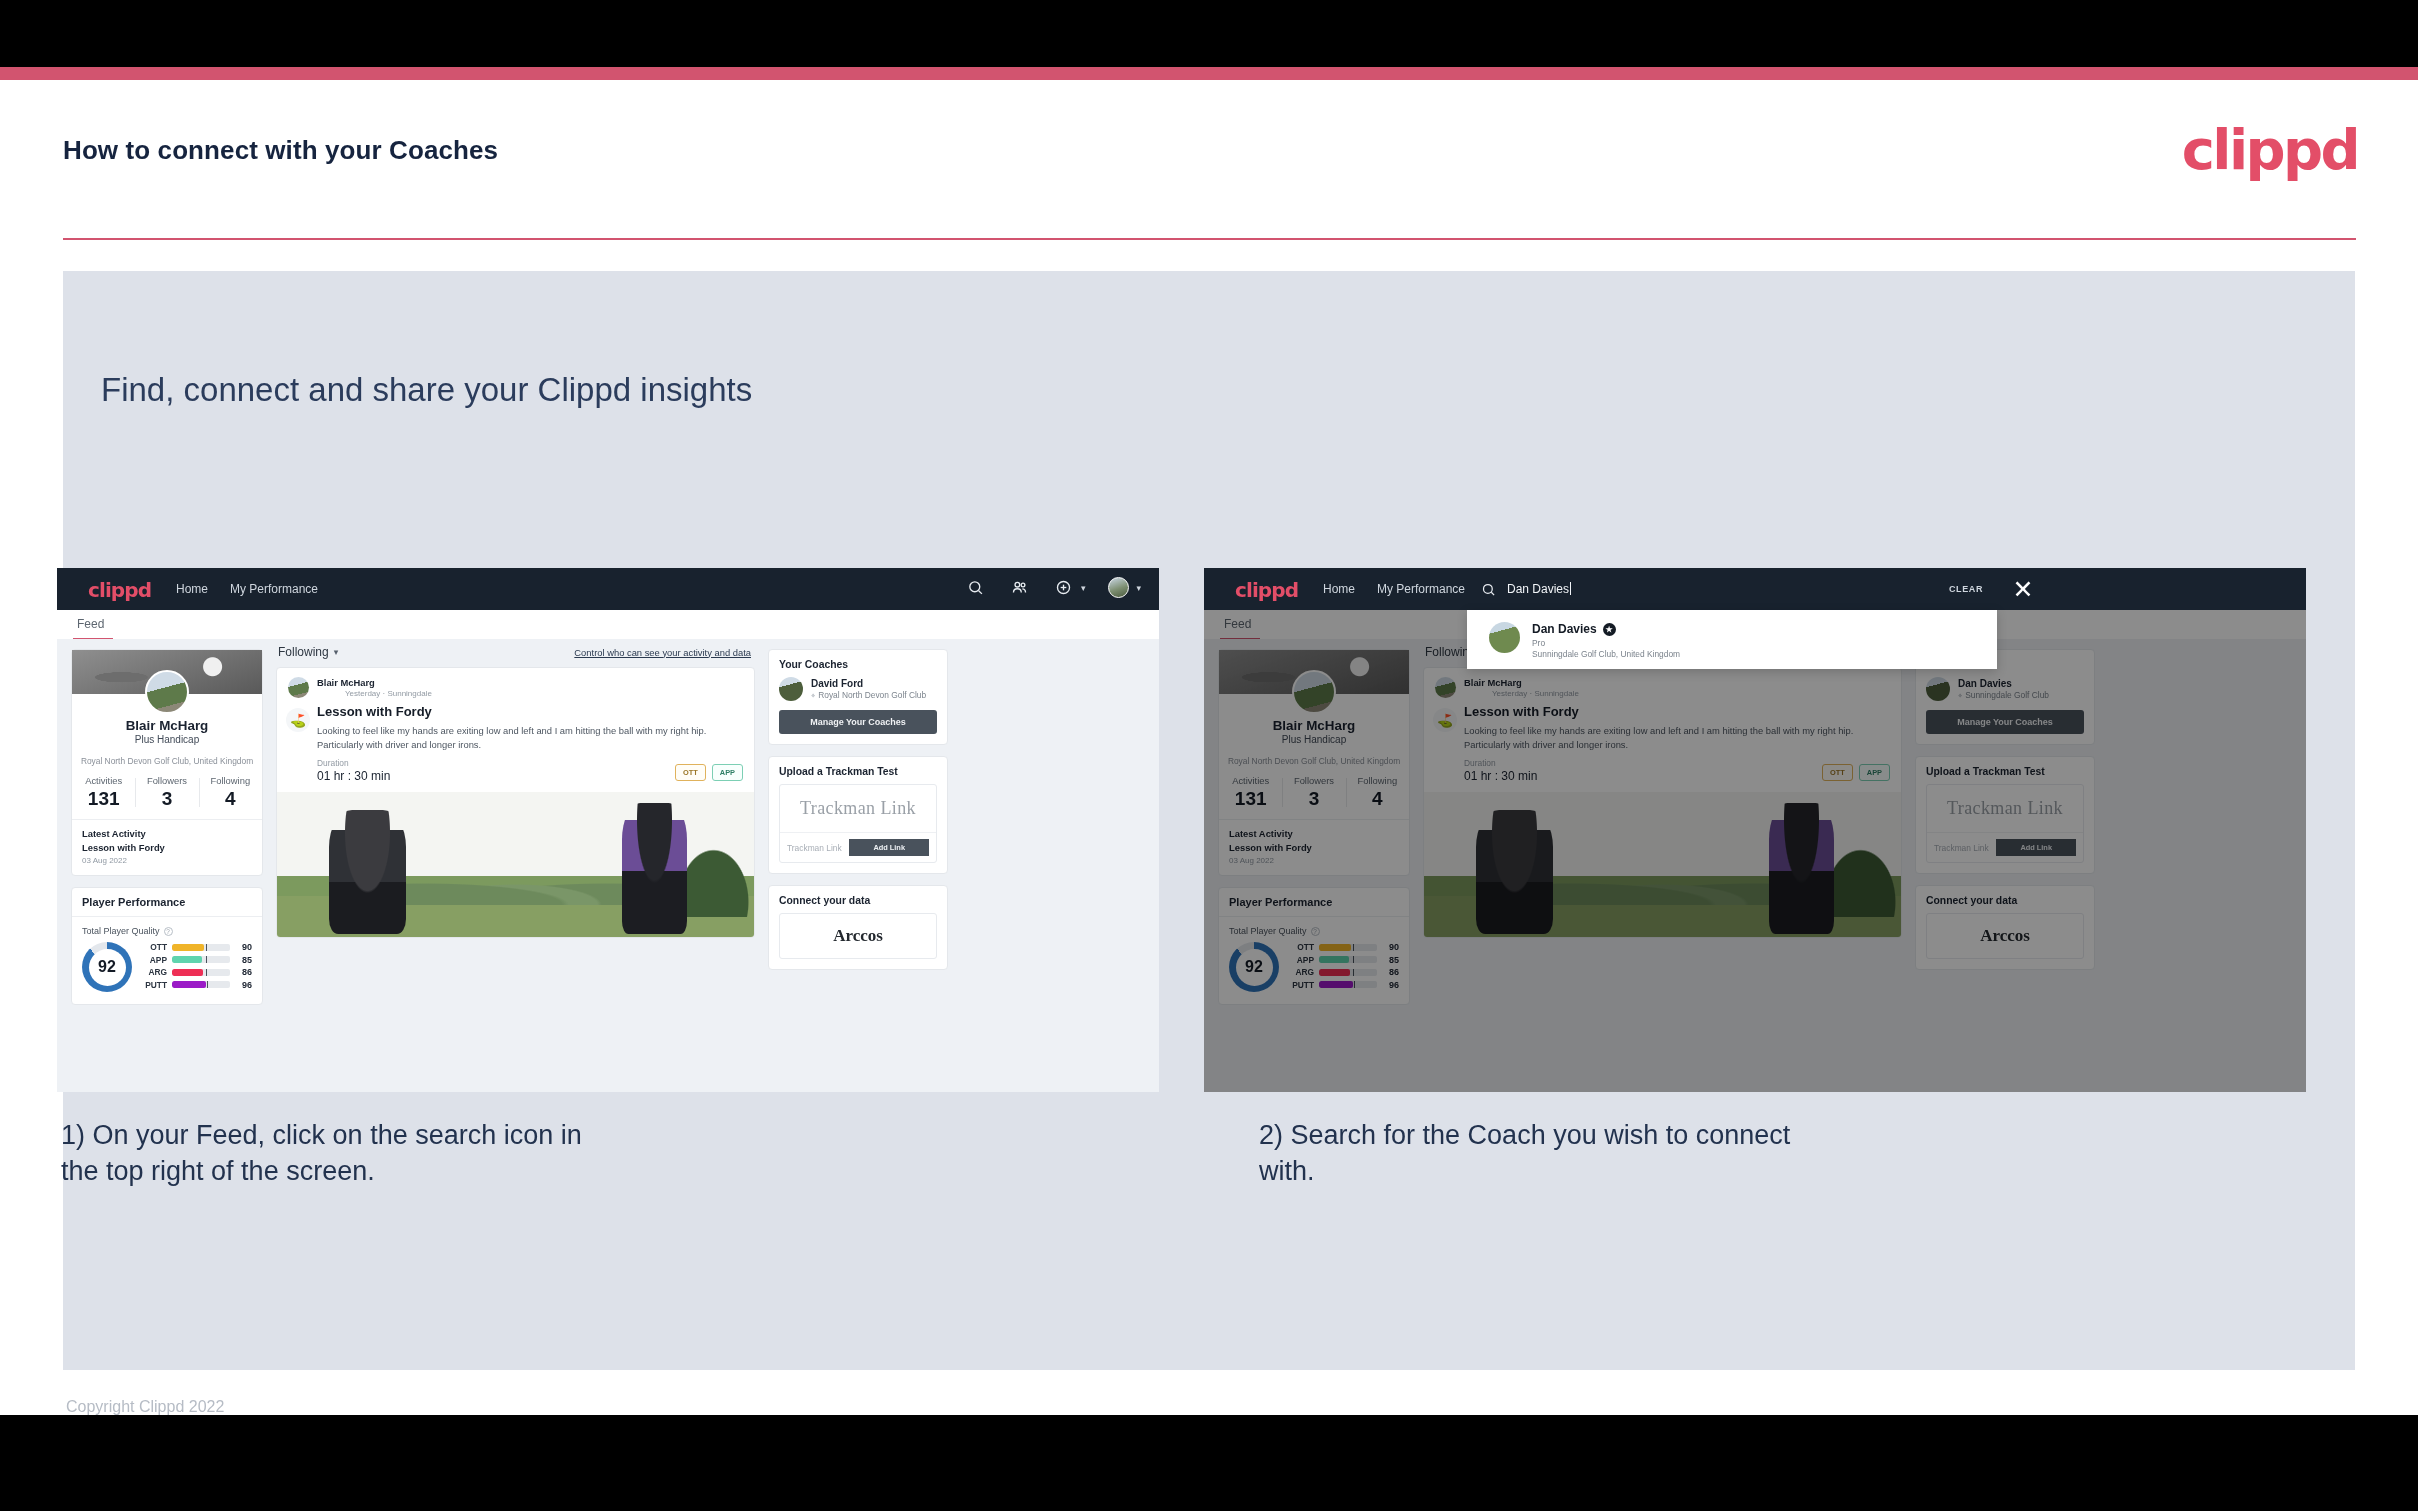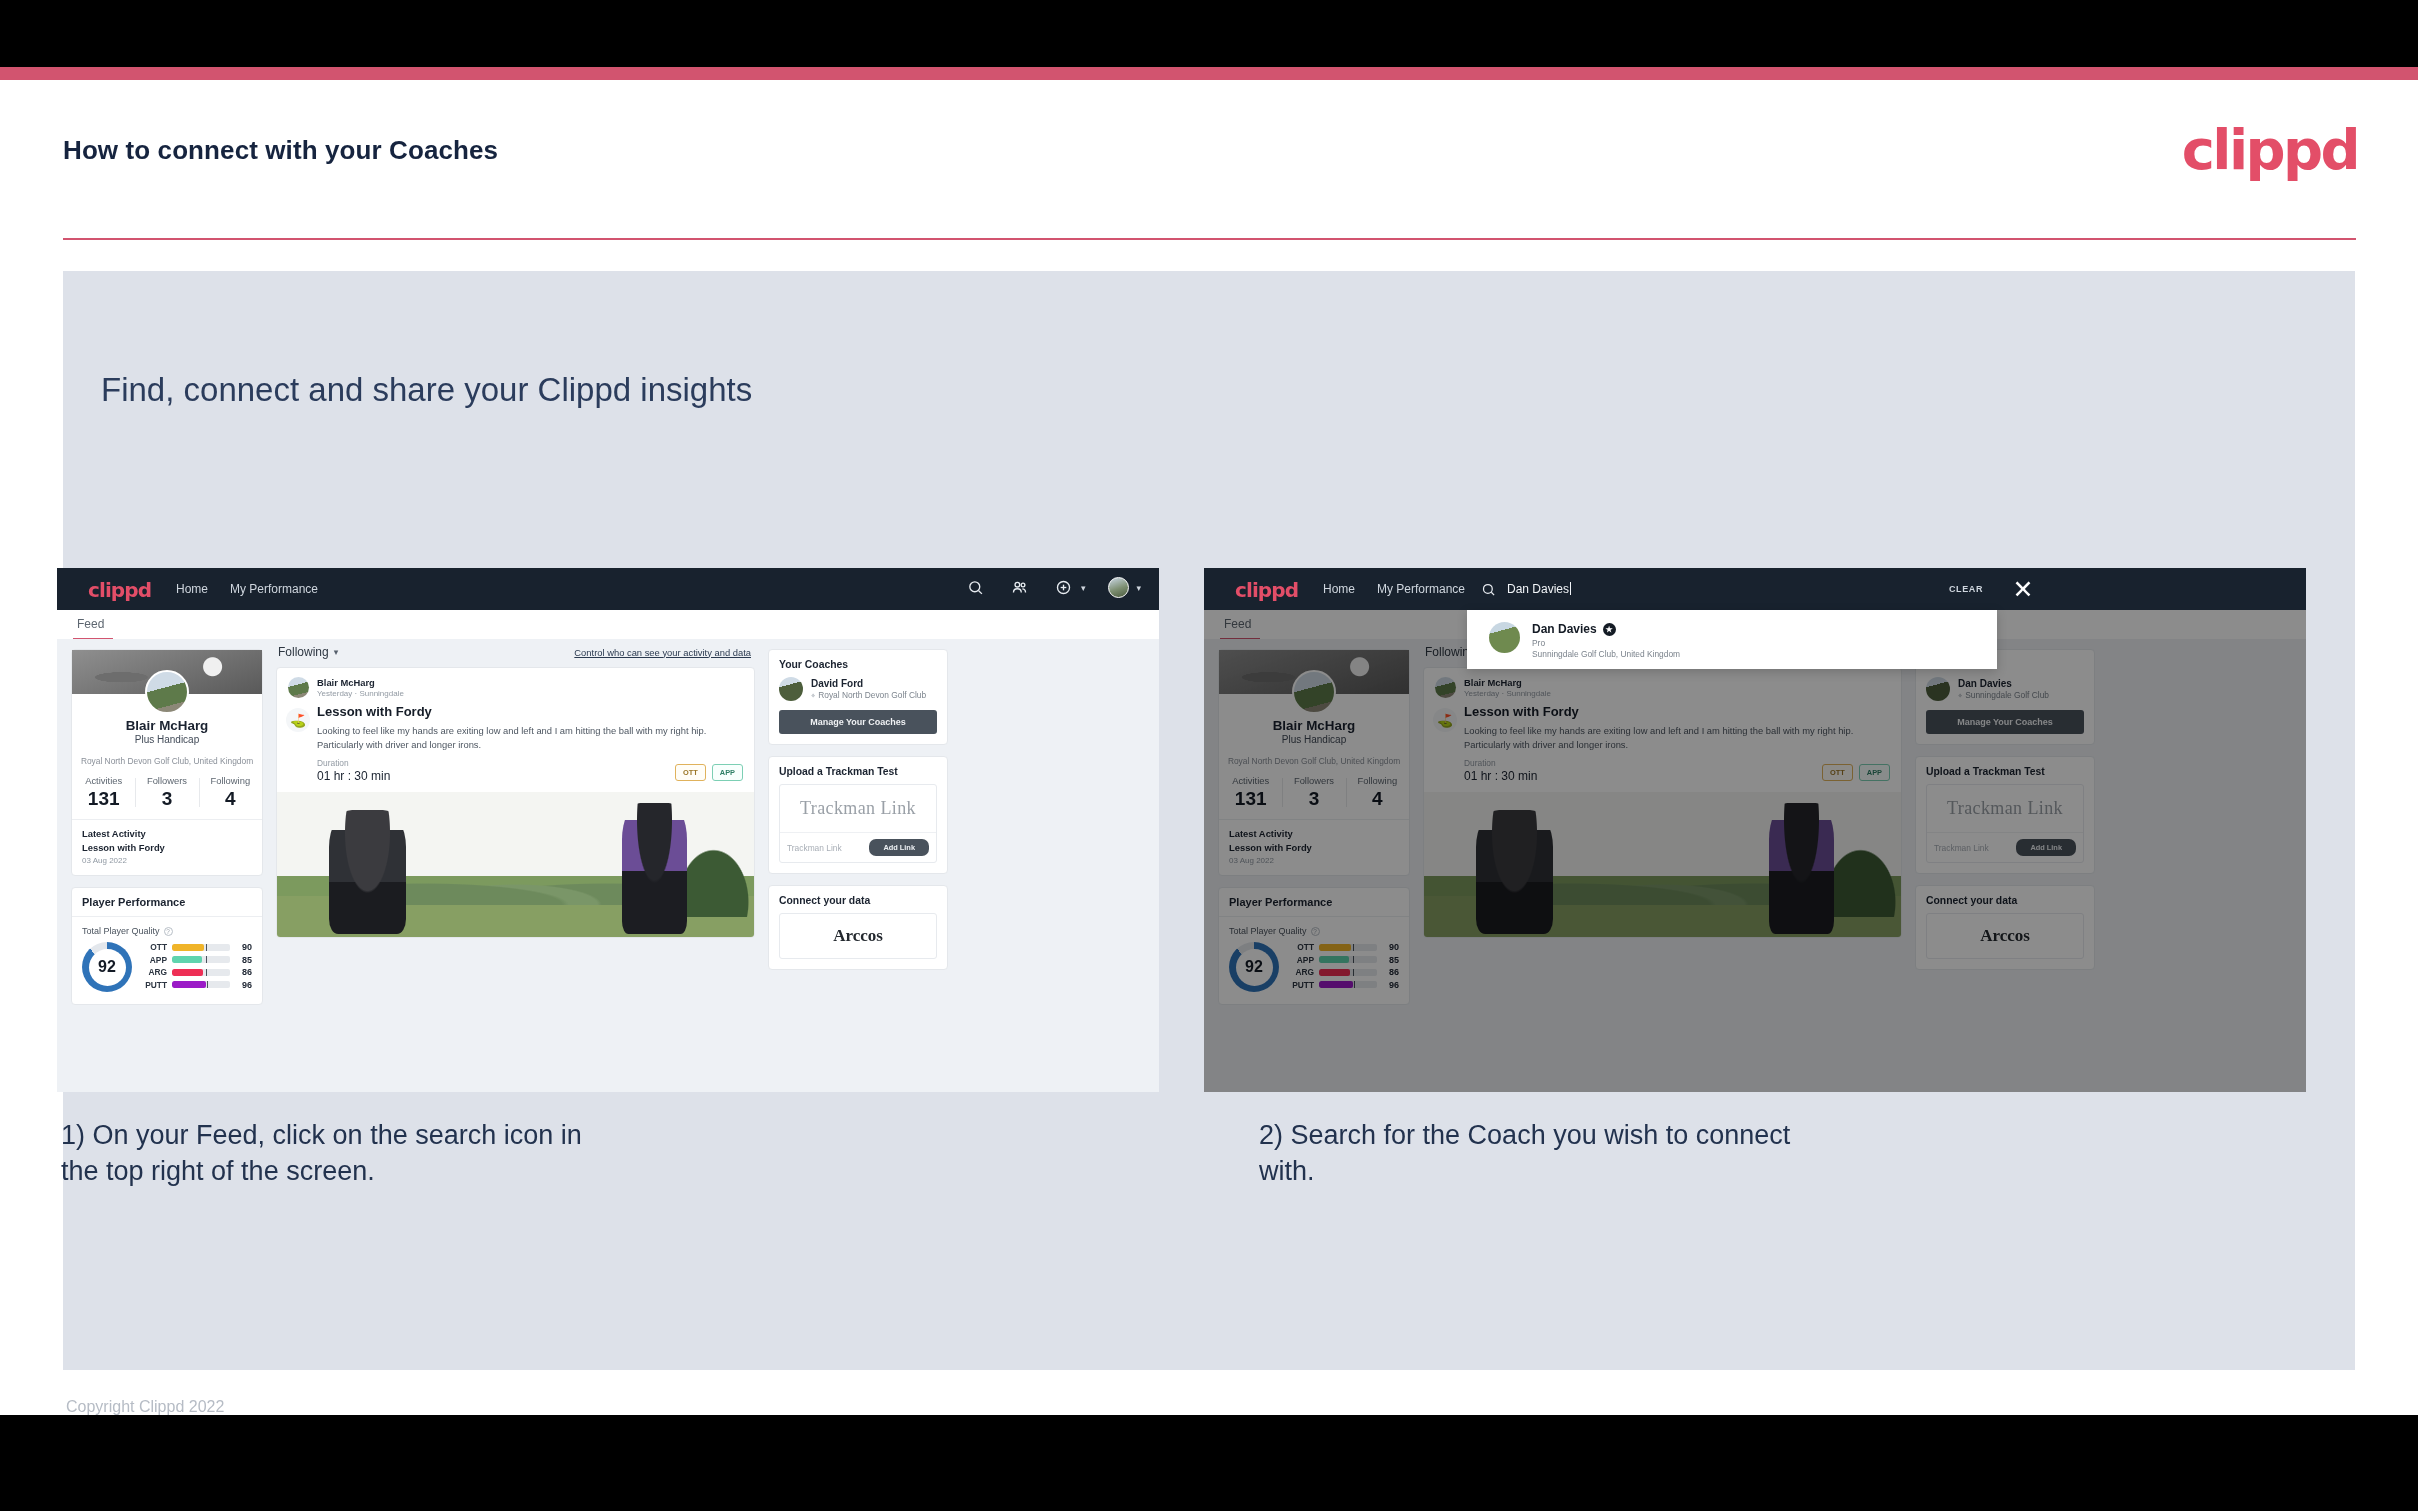--- a/index.html
+++ b/index.html
@@ -165,21 +165,21 @@
   .chev { font-size:9px; color:#56606c; }
   .control-link { font-size:9.4px; color:#2b3a50; text-decoration:underline; }
 
   .post-card { background:#fff; border:1px solid #e4e7eb; border-radius:4px; overflow:hidden; }
   .post-head { display:flex; gap:8px; padding:9px 11px 0; }
   .post-av {
     width:21px; height:21px; border-radius:50%; flex:none;
     background:linear-gradient(165deg,#cfdbe6 0 38%,#5e7a4a 38% 76%,#8c8877 76%);
   }
   .post-author { font-size:9.4px; font-weight:700; color:#1b2330; }
-  .post-meta   { font-size:8px; color:#939ba4; margin-top:1px; }
+  .post-meta   { font-size:8px; color:#939ba4; margin-top:1px;margin-left:28px; }
   .post-body   { padding:6px 11px 0 40px; position:relative; }
   .swing-icon {
     position:absolute; left:9px; top:10px; width:24px; height:24px; border-radius:50%;
     background:#f4f6f8; color:#c2c8cf; font-size:13px;
     display:flex; align-items:center; justify-content:center;
   }
   .post-title { font-size:13px; font-weight:700; color:#151c27; }
   .post-text  { font-size:9.4px; color:#4e5762; line-height:1.45; margin-top:5px; }
   .post-dur-l { font-size:8.4px; color:#939ba4; margin-top:7px; }
   .post-dur-v { font-size:12px; color:#1b2330; margin-top:1px; }
@@ -232,21 +232,21 @@
     background:#49525c; color:#f0f2f4; font-size:9px; font-weight:600; text-align:center;
   }
   .tm-box { margin:0 10px 10px; border:1px solid #e7eaee; border-radius:3px; }
   .tm-brand {
     height:48px; display:flex; align-items:center; justify-content:center;
     font-family:"Liberation Serif", serif; font-size:18px; color:#9aa0a7; letter-spacing:0.4px;
     border-bottom:1px solid #eef0f3;
   }
   .tm-input { display:flex; align-items:center; justify-content:space-between; padding:6px 7px; }
   .tm-ph { font-size:8.4px; color:#a8aeb6; }
-  .btn-add { background:#49525c; color:#eef1f4; font-size:7.4px; font-weight:700; padding:4px 14px; border-radius:7px; }
+  .btn-add { background:#49525c; color:#eef1f4; font-size:7.4px; font-weight:700; padding:4px 24px; border-radius:0; }
   .arccos-box { margin:0 10px 10px; border:1px solid #e7eaee; border-radius:3px; height:46px;
                 display:flex; align-items:center; justify-content:center;
                 font-family:"Liberation Serif", serif; font-size:17px; font-weight:700; color:#23282e; }
 
   
   .dim-overlay {
     position:absolute; top:42px; left:0; right:0; bottom:0;
     background:rgba(0,0,0,.45); z-index:30;
   }
   .search-wrap {

